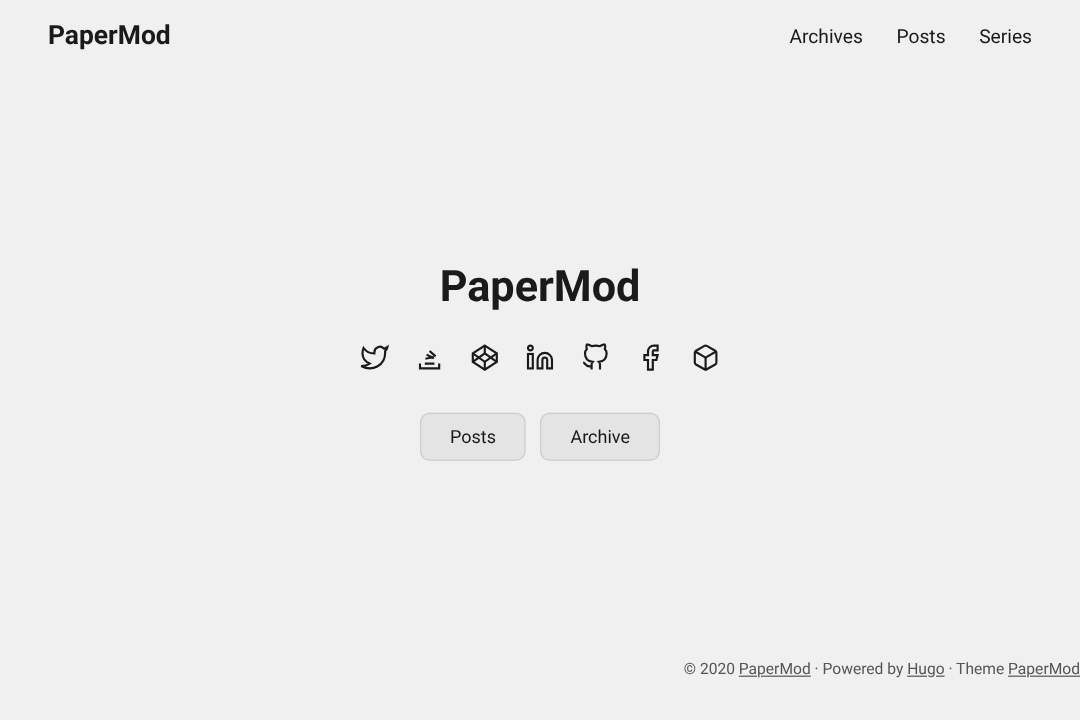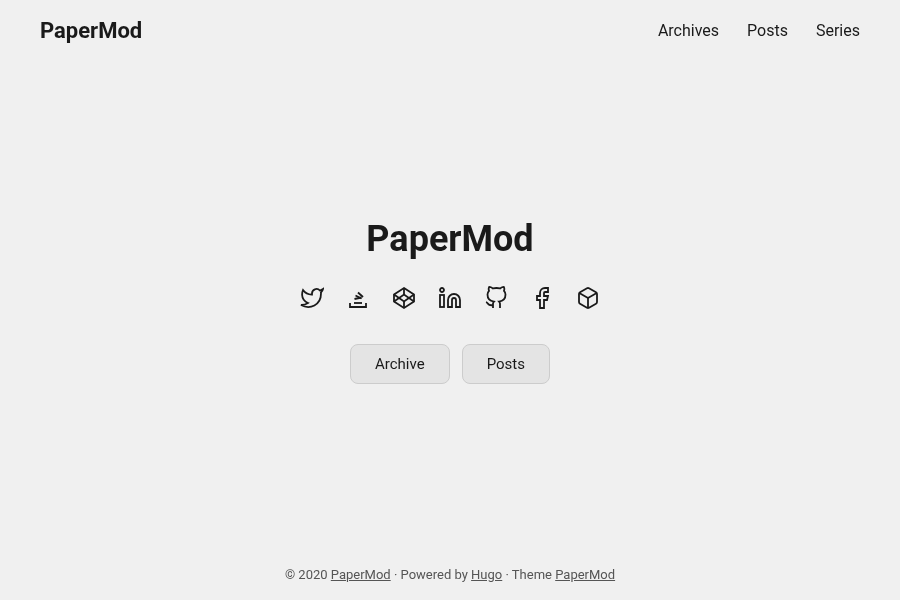--- a/index.html
+++ b/index.html
@@ -95,23 +95,23 @@
       border: 1px solid #ccc;
       background-color: #e4e4e4;
       font-size: 15px;
       color: #1a1a1a;
       cursor: pointer;
       text-decoration: none;
     }
 
     footer {
       position: absolute;
-      bottom: 0;
+      bottom: 16px;
       width: 900px;
-      text-align: center;
+      text-align: right;
       padding: 18px 0;
       font-size: 13px;
       color: #555;
     }
 
     footer a {
       color: #555;
       text-decoration: underline;
     }
   </style>
@@ -182,22 +182,22 @@
       <svg viewBox="0 0 24 24" xmlns="http://www.w3.org/2000/svg">
         <path d="M21 16V8a2 2 0 0 0-1-1.73l-7-4a2 2 0 0 0-2 0l-7 4A2 2 0 0 0 3 8v8a2 2 0 0 0 1 1.73l7 4a2 2 0 0 0 2 0l7-4A2 2 0 0 0 21 16z" stroke="#1a1a1a" stroke-width="1.8" fill="none"></path>
         <polyline points="3.27 6.96 12 12.01 20.73 6.96" stroke="#1a1a1a" stroke-width="1.8" fill="none"></polyline>
         <line x1="12" y1="22.08" x2="12" y2="12" stroke="#1a1a1a" stroke-width="1.8"></line>
       </svg>
     </div>
 
   </div>
 
   <div class="action-buttons">
+    <a class="btn">Posts</a>
     <a class="btn">Archive</a>
-    <a class="btn">Posts</a>
   </div>
 </main>
 
 <footer>
   <span>
     <span>© 2020</span>
     <a>PaperMod</a>
     <span> · Powered by </span>
     <a>Hugo</a>
     <span> · Theme </span>

